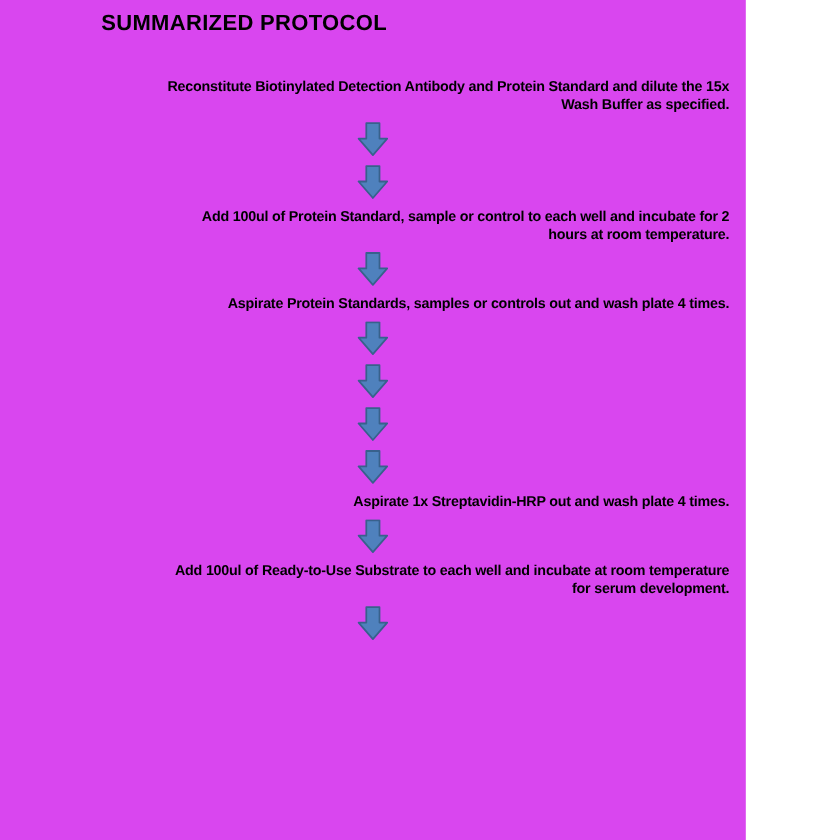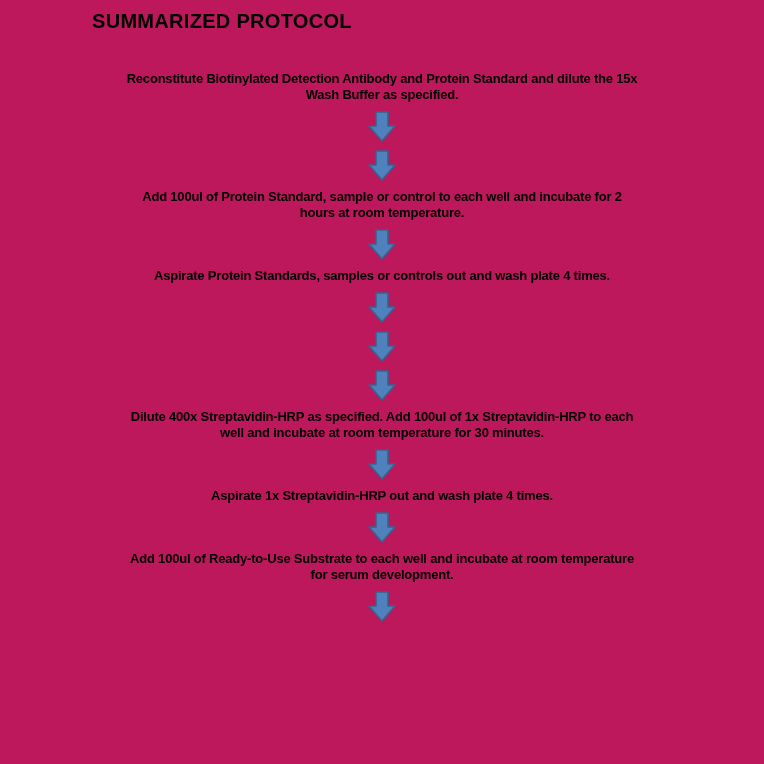--- a/index.html
+++ b/index.html
@@ -1,40 +1,40 @@
 <!DOCTYPE html>
 <html style="--arrow-fill: #4f81bd; --arrow-stroke: #38618c;"><head>
 <meta charset="utf-8">
 <style>
   html, body { margin: 0; padding: 0; background: #ffffff; }
   .page {
     position: relative;
-    width: 764px;
+    width: 678px;
     height: 764px;
-    background: #be185d;
+    background: #d946ef;
     overflow: hidden;
     font-family: "Liberation Sans", sans-serif;
   }
   .title {
     margin: 0;
     padding: 10px 0 0 92px;
     font-size: 20px;
     font-weight: bold;
     color: #000000;
     letter-spacing: 0.3px;
   }
   .flow {
     margin-top: 38px;
     display: flex;
     flex-direction: column;
     align-items: center;
   }
   .step {
     width: 648px;
-    text-align: center;
+    text-align: right;
     font-size: 13px;
     font-weight: bold;
     line-height: 16px;
     letter-spacing: -0.2px;
     color: #000000;
     white-space: pre-line;
     margin-bottom: 8px;
   }
   .arrow {
     display: block;
@@ -78,22 +78,20 @@
     </svg>
 
     <svg class="arrow" width="30" height="31" viewBox="0 0 30 31">
       <polygon points="9,1 21,1 21,15 28,15 15,30 2,15 9,15"></polygon>
     </svg>
 
     <svg class="arrow" width="30" height="31" viewBox="0 0 30 31">
       <polygon points="9,1 21,1 21,15 28,15 15,30 2,15 9,15"></polygon>
     </svg>
 
-    <div class="step">Dilute 400x Streptavidin-HRP as specified. Add 100ul of 1x Streptavidin-HRP to each
-well and incubate at room temperature for 30 minutes.</div>
     <svg class="arrow" width="30" height="31" viewBox="0 0 30 31">
       <polygon points="9,1 21,1 21,15 28,15 15,30 2,15 9,15"></polygon>
     </svg>
 
     <div class="step">Aspirate 1x Streptavidin-HRP out and wash plate 4 times.</div>
     <svg class="arrow" width="30" height="31" viewBox="0 0 30 31">
       <polygon points="9,1 21,1 21,15 28,15 15,30 2,15 9,15"></polygon>
     </svg>
 
     <div class="step">Add 100ul of Ready-to-Use Substrate to each well and incubate at room temperature

